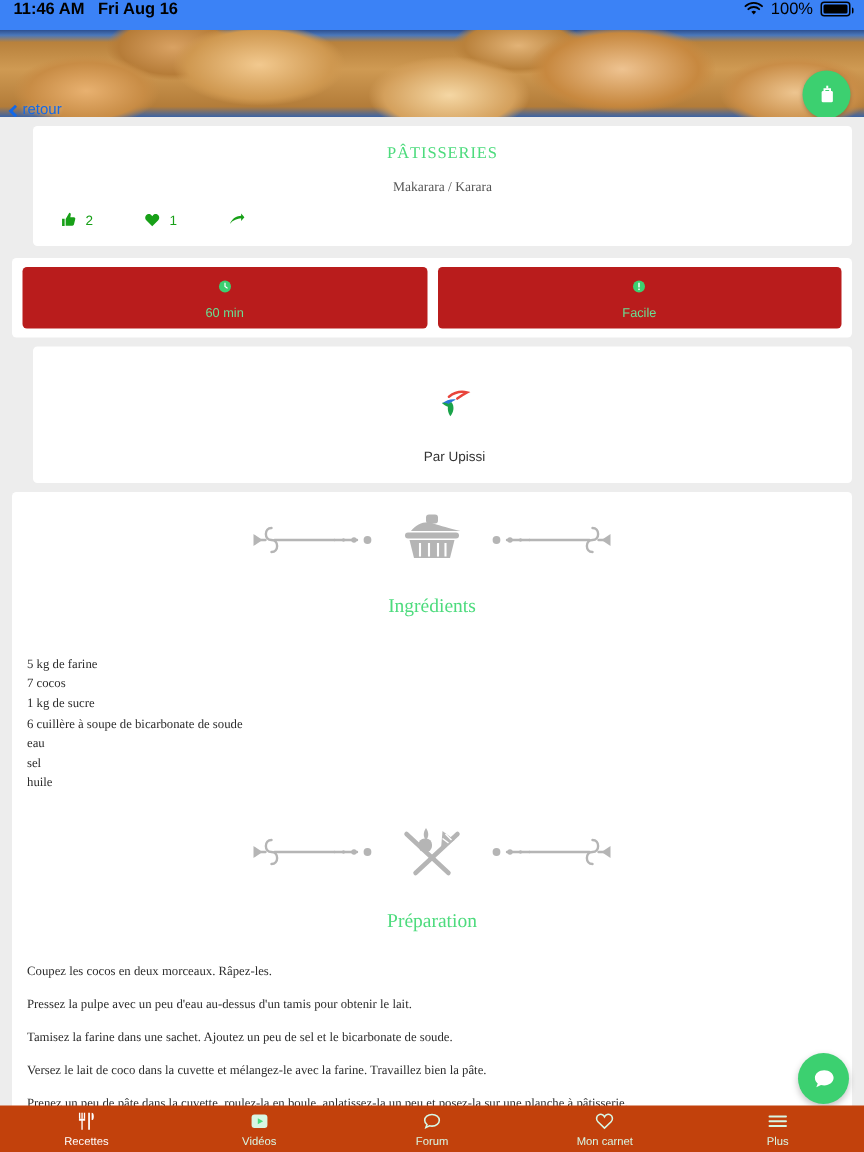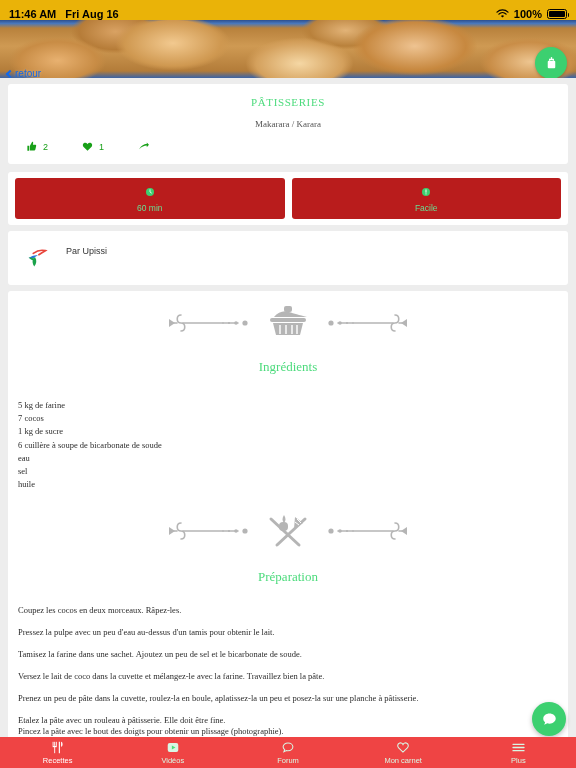--- a/index.html
+++ b/index.html
@@ -6,27 +6,27 @@
   html, body {
     width: 576px; height: 768px;
     background: #e9e9e9;
     font-family: "Liberation Sans", sans-serif;
     overflow: hidden;
   }
   .screen { position: relative; width: 576px; height: 768px; background: #ededed; }
 
   
   .statusbar {
-    height: 20px; background: #eab308; display: flex; align-items: flex-end;
+    height: 20px; background: #3b82f6; display: flex; align-items: flex-start;
     padding: 0 9px; font-size: 11px; color: #000; font-weight: 600;
   }
   .sb-time { margin-right: 9px; }
   .sb-date { font-weight: 600; }
   .sb-right { margin-left: auto; display: flex; align-items: center; gap: 5px; }
-  .sb-batt-pct { font-size: 11px; font-weight: 700; }
+  .sb-batt-pct { font-size: 11px; font-weight: 400; }
   .batt {
     width: 20px; height: 10px; border: 1px solid #000; border-radius: 2.5px;
     position: relative; padding: 1px;
   }
   .batt::after {
     content: ""; position: absolute; right: -3px; top: 3px; width: 1.5px; height: 4px;
     background: #000; border-radius: 0 1px 1px 0;
   }
   .batt i { display: block; height: 100%; width: 100%; background: #000; border-radius: 1px; }
 
@@ -52,21 +52,21 @@
     transform: rotate(45deg);
   }
   .fab-basket {
     position: absolute; right: 9px; top: 27px; width: 32px; height: 32px; border-radius: 50%;
     background: #3cd070; display: flex; align-items: center; justify-content: center;
     box-shadow: 0 1px 3px rgba(0,0,0,.25);
   }
 
   
   .card {
-    background: #fff; margin: 6px 8px 0 8px; border-radius: 3px;
+    background: #fff; margin: 6px 8px 0 22px; border-radius: 3px;
   }
   .card-title {
     text-align: center; color: #4ddb7d; font-size: 11px; letter-spacing: .6px;
     font-family: "Liberation Serif", serif; padding-top: 12px;
   }
   .card-sub {
     text-align: center; color: #555; font-size: 9px;
     font-family: "Liberation Serif", serif; padding-top: 11px;
   }
   .reactions { display: flex; align-items: center; gap: 34px; padding: 12px 0 12px 18px; }
@@ -75,21 +75,21 @@
   
   .badges { display: flex; gap: 7px; margin: 8px 8px 0 8px; background: #fff;
             padding: 6px 7px; border-radius: 3px; }
   .badge {
     flex: 1; background: #b91c1c; border-radius: 3px; text-align: center;
     padding: 5px 0 6px 0;
   }
   .badge-label { color: #69df93; font-size: 8.5px; margin-top: 2px; }
 
   
-  .author { display: flex; align-items: flex-start; gap: 16px; padding: 15px 0 13px 16px; }
+  .author { display: flex; align-items: center; gap: 16px; padding: 26px 0 13px 16px; flex-direction: column; }
   .author-name { font-size: 9px; color: #333; }
 
   
   .content { margin: 6px 8px 0 8px; background: #fff; border-radius: 3px; padding-bottom: 4px; }
   .divider { display: flex; justify-content: center; padding: 14px 0 0 0; }
   .section-head {
     text-align: center; color: #4ddb7d; font-size: 13px;
     font-family: "Liberation Serif", serif; padding: 18px 0 0 0;
   }
   .ing-list {
@@ -106,21 +106,21 @@
   
   .fab-chat {
     position: absolute; right: 10px; bottom: 32px; width: 34px; height: 34px; border-radius: 50%;
     background: #3cd070; display: flex; align-items: center; justify-content: center;
     box-shadow: 0 2px 5px rgba(0,0,0,.25);
   }
 
   
   .tabbar {
     position: absolute; left: 0; bottom: 0; width: 576px; height: 31px;
-    background: #ef4444; display: flex; align-items: center;
+    background: #c2410c; display: flex; align-items: center;
   }
   .tab { flex: 1; text-align: center; color: #d8f7e4; }
   .tab .tab-label { font-size: 7.5px; display: block; margin-top: 1px; }
   .tab.active { color: #ffffff; }
   .tab-ico { height: 14px; display: flex; align-items: center; justify-content: center; }
 </style>
 </head>
 <body>
 
 <div class="screen">

